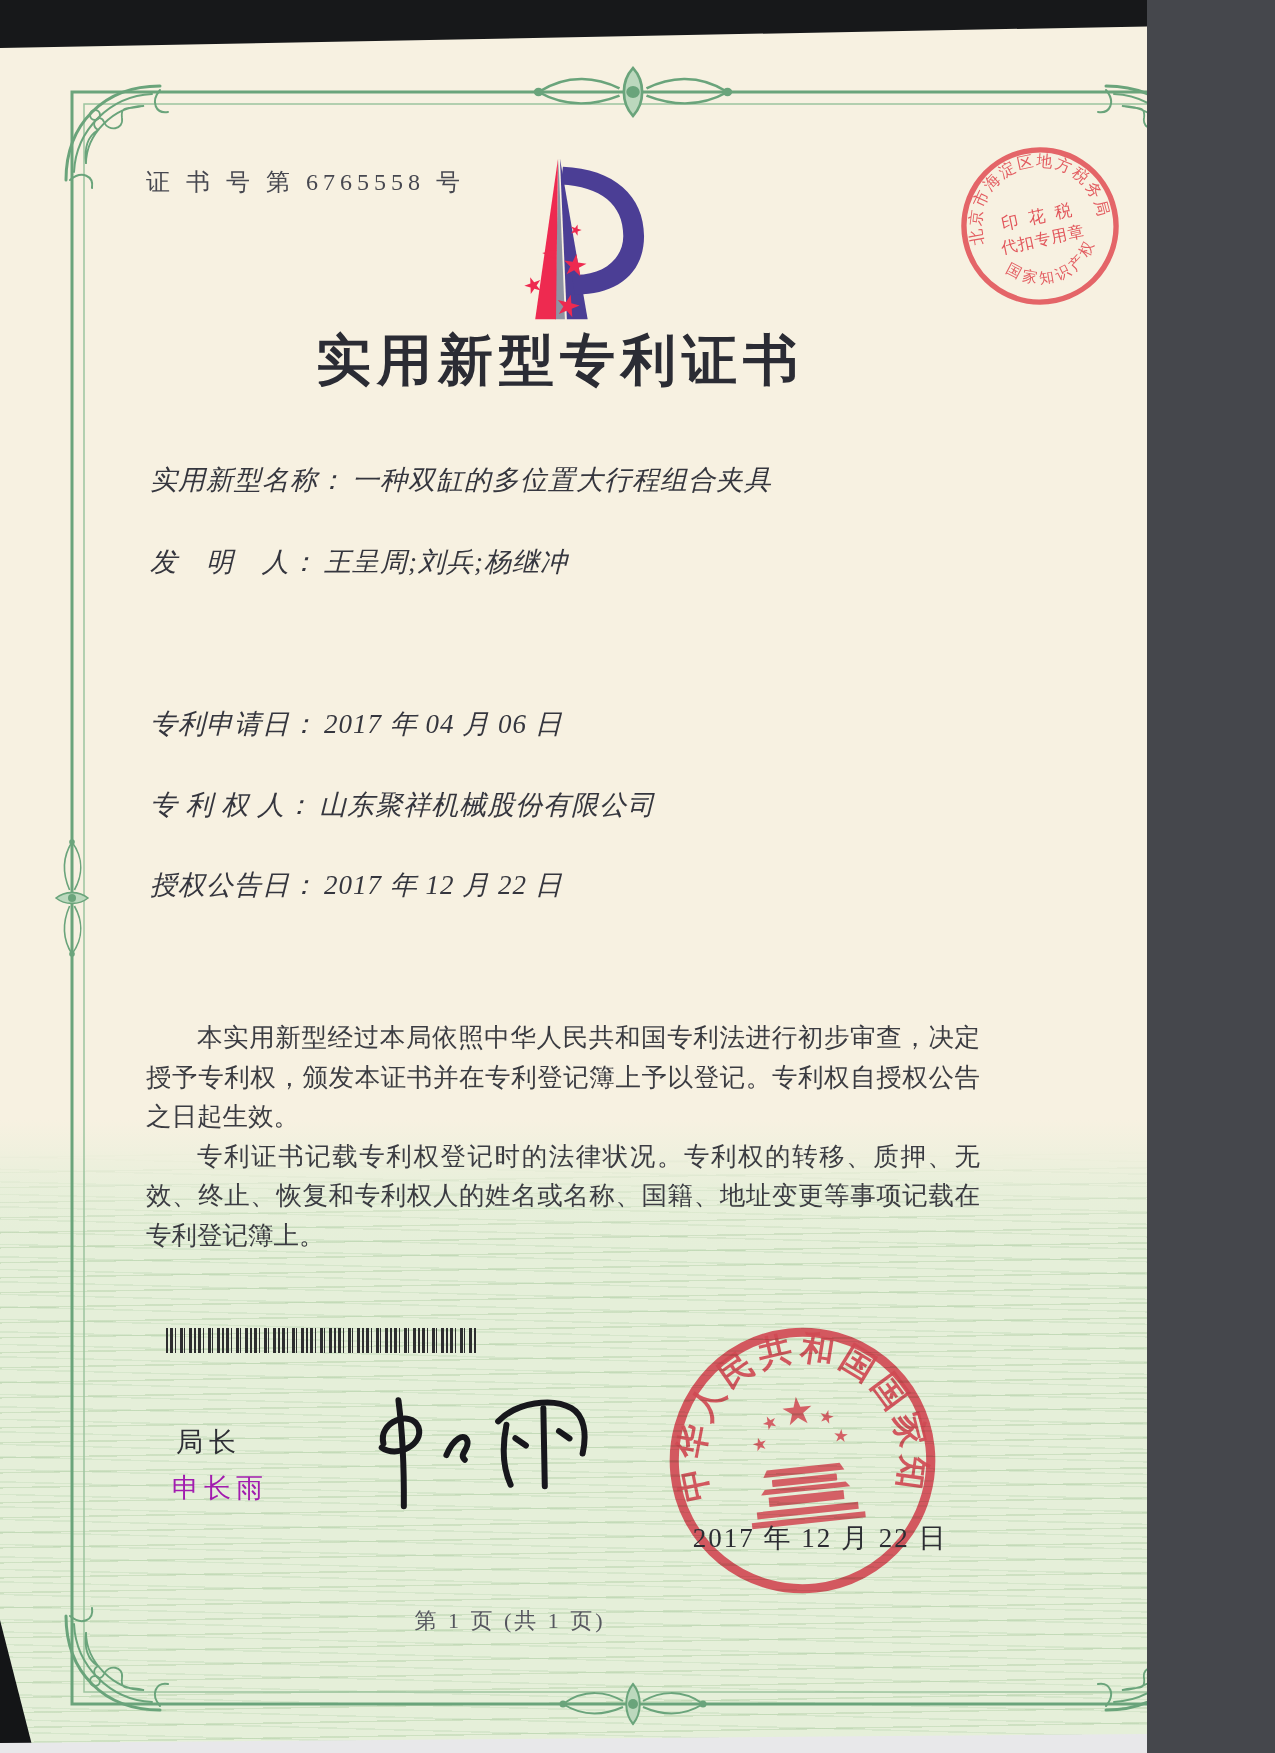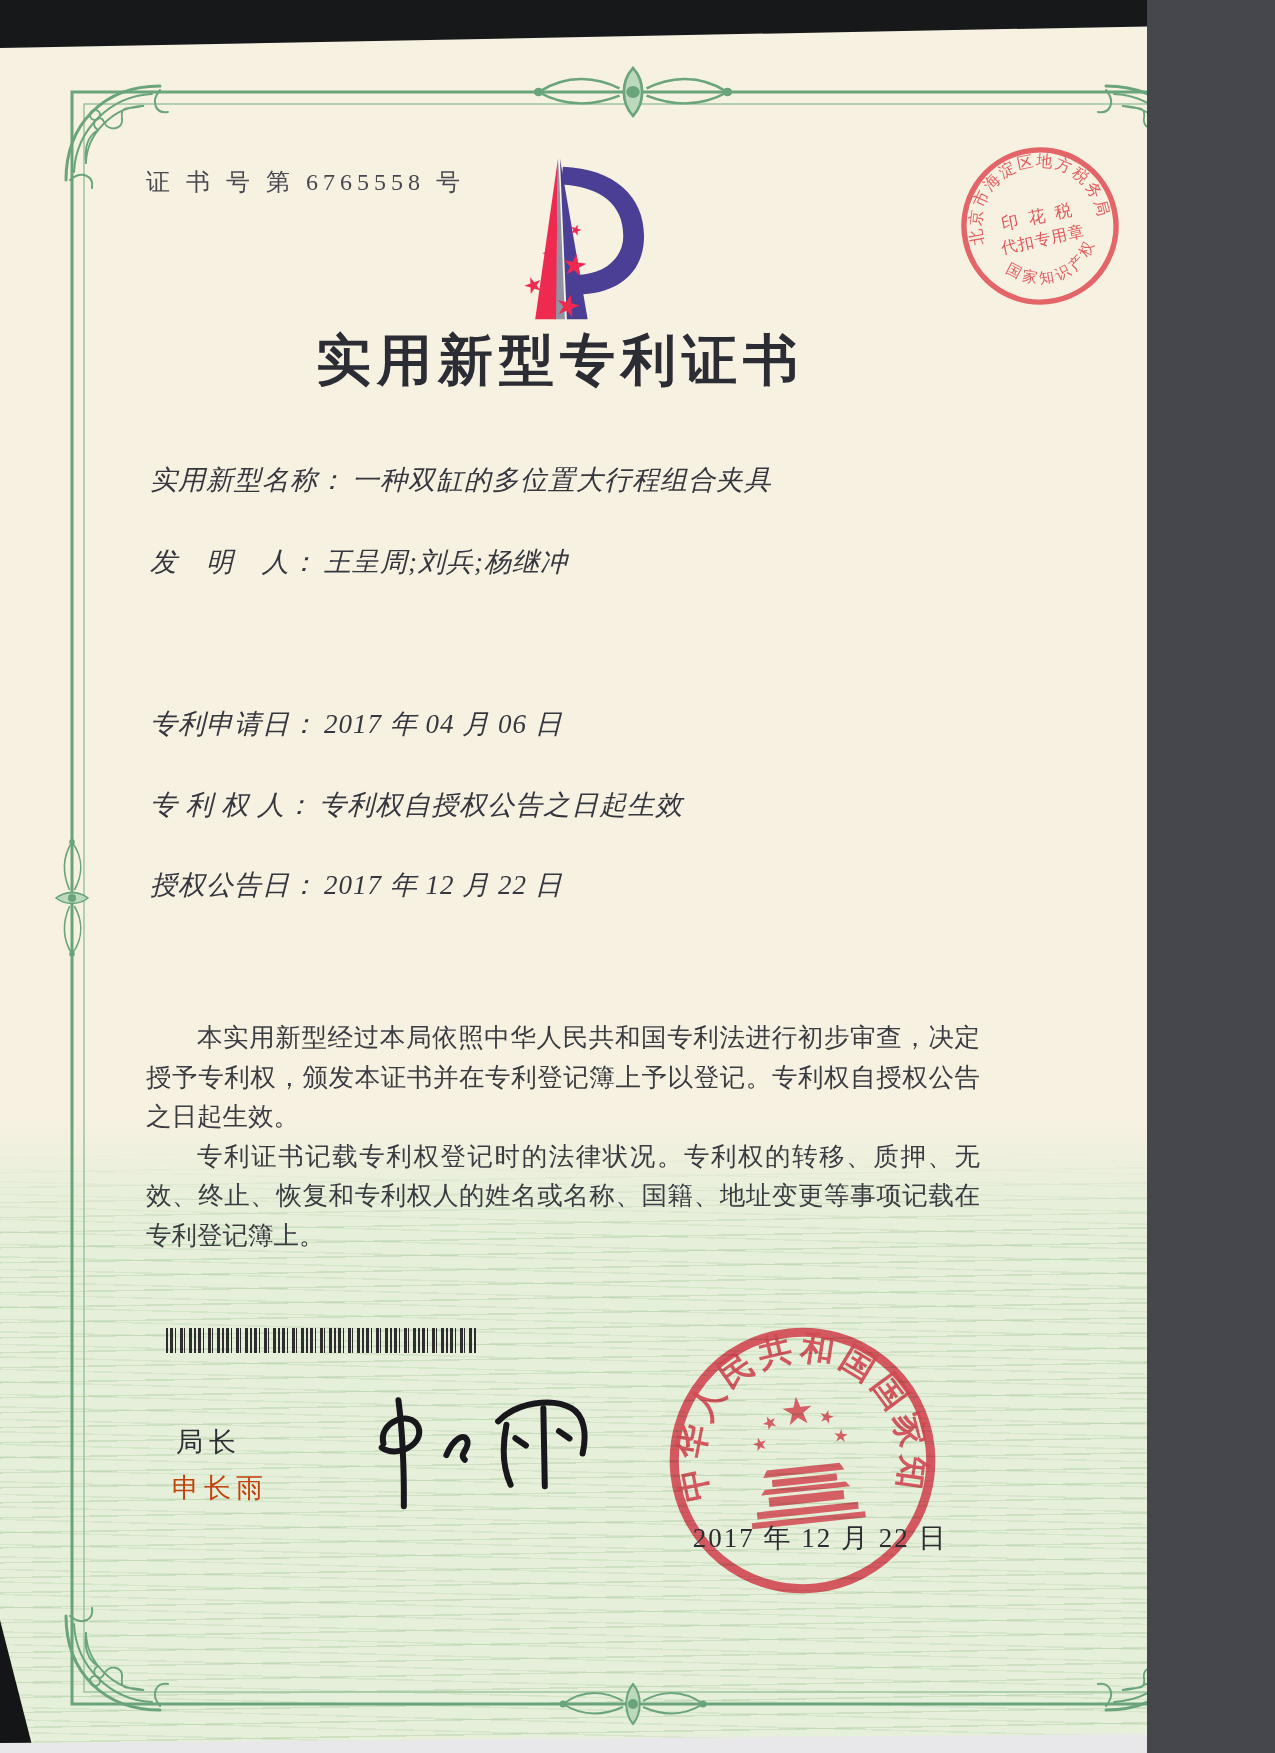--- a/index.html
+++ b/index.html
@@ -37,21 +37,21 @@
   #paragraphs p{margin:0;text-indent:2em;}
 
   #barcode{left:166px;top:1328px;width:310px;height:25px;z-index:20;
     background:repeating-linear-gradient(90deg,
       #2d2d2f 0 2px,transparent 2px 4px,#2d2d2f 4px 7px,transparent 7px 9px,
       #2d2d2f 9px 10px,transparent 10px 14px,#2d2d2f 14px 17px,transparent 17px 18px,
       #2d2d2f 18px 19px,transparent 19px 23px,#2d2d2f 23px 26px,transparent 26px 28px);}
 
   #director-title{left:176px;top:1424px;font-size:27px;color:#2e2f35;letter-spacing:6px;z-index:20;
                   font-family:"Liberation Sans","DejaVu Sans",sans-serif;}
-  #director-name{left:172px;top:1470px;font-size:27px;color:#c2410c;letter-spacing:5px;z-index:20;
+  #director-name{left:172px;top:1470px;font-size:27px;color:#a21caf;letter-spacing:5px;z-index:20;
                  font-family:"Liberation Sans","DejaVu Sans",sans-serif;}
   #signature{left:350px;top:1378px;z-index:22;transform:rotate(-4deg);}
 
   #official-seal{left:660px;top:1318px;z-index:30;transform:rotate(-6deg);
                  mix-blend-mode:multiply;opacity:.95;}
   #issue-date{left:655px;top:1520px;width:330px;text-align:center;font-size:27px;color:#2c2d33;
               letter-spacing:2px;z-index:40;}
 
   #page-footer{left:350px;top:1606px;width:320px;text-align:center;font-size:22px;
                letter-spacing:3px;color:#55565e;z-index:20;}
@@ -136,21 +136,21 @@
   <div id="field-0" class="abs field">
     <span>实用新型名称：</span><span class="val">一种双缸的多位置大行程组合夹具</span>
   </div>
   <div id="field-1" class="abs field">
     <span>发　明　人：</span><span class="val">王呈周;刘兵;杨继冲</span>
   </div>
   <div id="field-3" class="abs field">
     <span>专利申请日：</span><span class="val">2017 年 04 月 06 日</span>
   </div>
   <div id="field-4" class="abs field">
-    <span>专 利 权 人：</span><span class="val">专利权自授权公告之日起生效</span>
+    <span>专 利 权 人：</span><span class="val">山东聚祥机械股份有限公司</span>
   </div>
   <div id="field-5" class="abs field">
     <span>授权公告日：</span><span class="val">2017 年 12 月 22 日</span>
   </div>
 
   <div id="paragraphs" class="abs">
     <p>本实用新型经过本局依照中华人民共和国专利法进行初步审查，决定授予专利权，颁发本证书并在专利登记簿上予以登记。专利权自授权公告之日起生效。</p>
     <p>专利证书记载专利权登记时的法律状况。专利权的转移、质押、无效、终止、恢复和专利权人的姓名或名称、国籍、地址变更等事项记载在专利登记簿上。</p>
   </div>
 
@@ -190,20 +190,21 @@
       <rect x="108" y="156" width="64" height="7" rx="1"></rect>
       <path d="M96,170 L184,170 L180,165 L100,165 Z"></path>
       <rect x="103" y="173" width="74" height="9"></rect>
       <rect x="90" y="186" width="100" height="7"></rect>
       <rect x="84" y="196" width="112" height="6"></rect>
     </g>
   </svg>
 
   <div id="issue-date" class="abs">2017 年 12 月 22 日</div>
 
+  <div id="page-footer" class="abs">第 1 页 (共 1 页)</div>
 
   <svg id="artifacts" width="1275" height="1753">
     <polygon points="0,0 1275,0 1275,24 0,48" fill="#17181a"></polygon>
     <polygon points="0,1620 34,1753 0,1753" fill="#141517"></polygon>
     <polygon points="0,1743 1275,1733 1275,1753 0,1753" fill="#e8e8ea"></polygon>
     <polygon points="1236,120 1241,120 1243,1740 1238,1740" fill="#9aa7b8" opacity=".65"></polygon>
     <linearGradient id="rband" x1="0" y1="0" x2="1" y2="0">
       <stop offset="0" stop-color="#878d95"></stop>
         <stop offset="1" stop-color="#b9bec5"></stop>
     </linearGradient>

